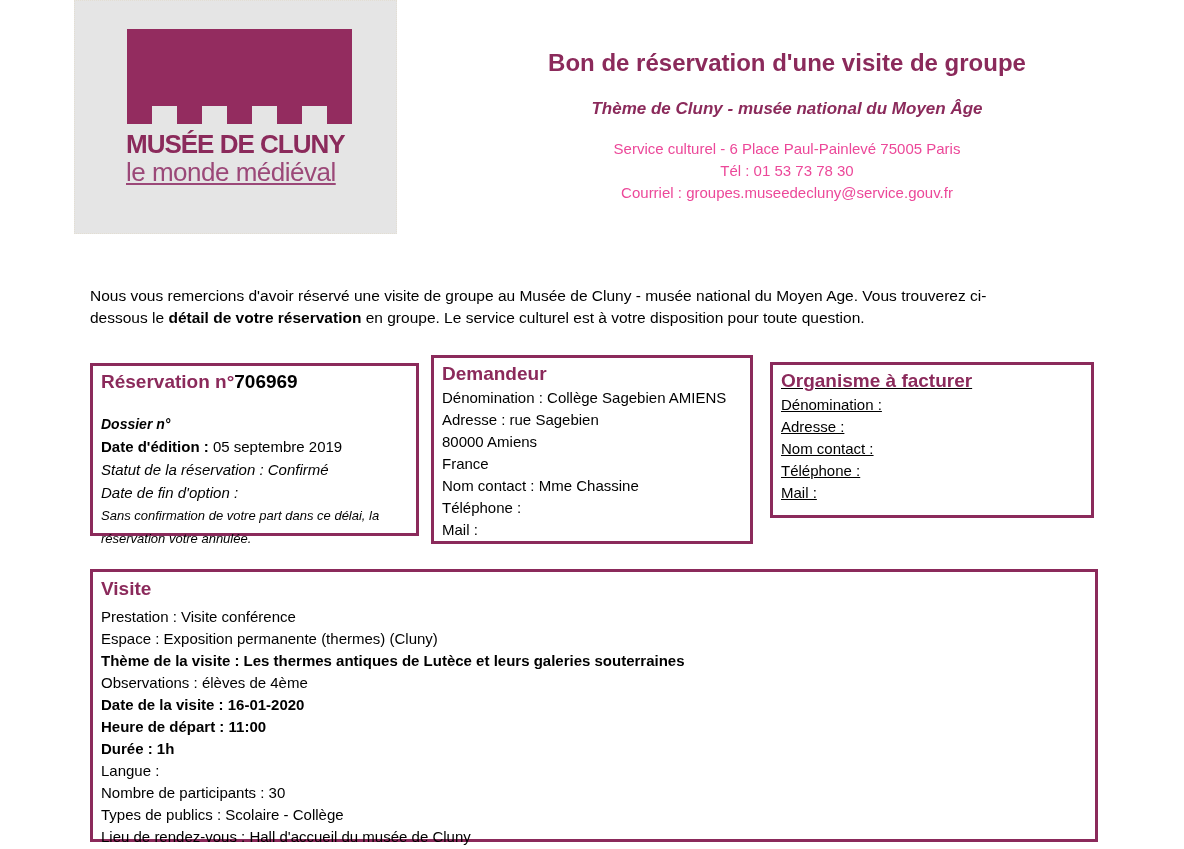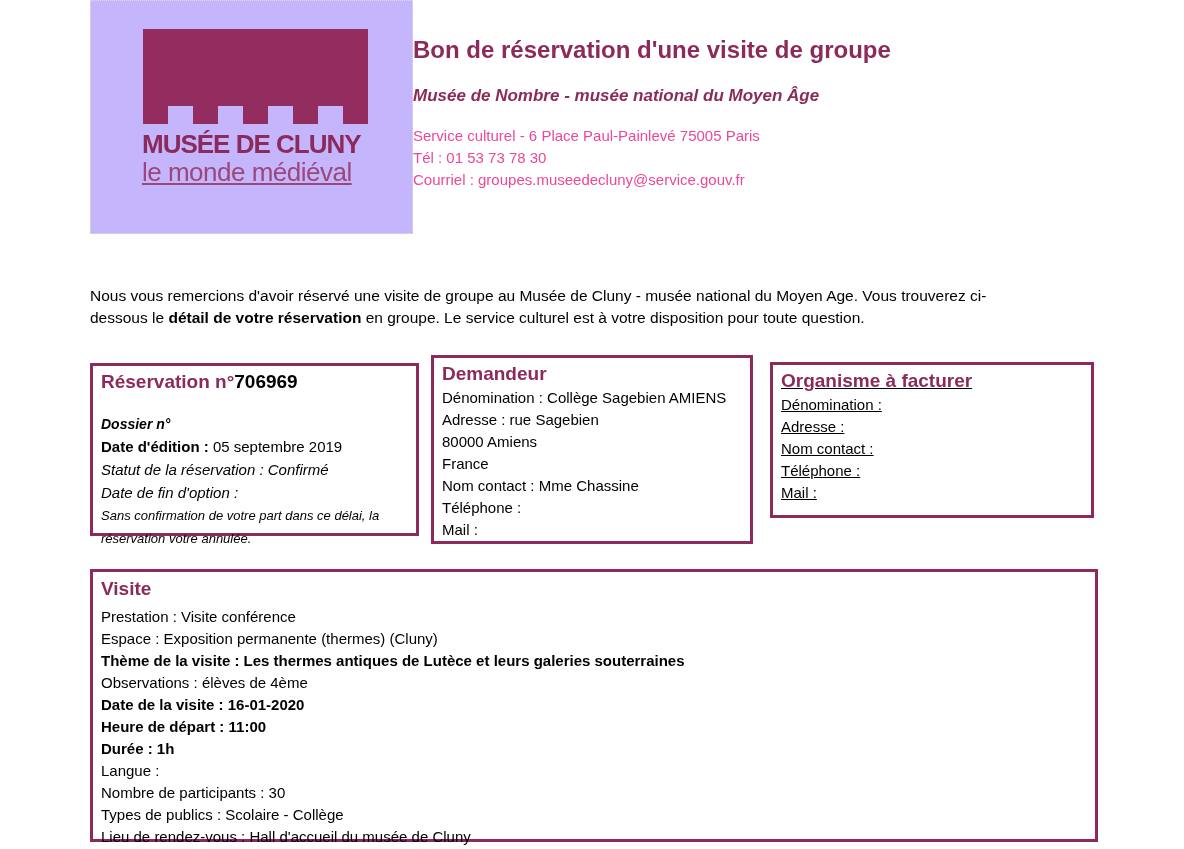--- a/index.html
+++ b/index.html
@@ -7,39 +7,39 @@
     width:1184px;height:849px;background:#ffffff;overflow:hidden;
     font-family:"Liberation Sans","DejaVu Sans",sans-serif;color:#000;
   }
   .page{position:relative;width:1184px;height:849px;}
   .bold{font-weight:bold;}
   .italic{font-style:italic;}
   .accent{color:#8b2a5b;}
 
   
   .logo-block{
-    position:absolute;left:90px;top:0;width:323px;height:234px;
-    background:#c4b5fd;border:1px dotted #e3ded2;box-sizing:border-box;
+    position:absolute;left:74px;top:0;width:323px;height:234px;
+    background:#e5e5e5;border:1px dotted #e3ded2;box-sizing:border-box;
   }
   .flag{position:absolute;left:52px;top:28px;width:225px;height:95px;}
   .flag-solid{width:225px;height:77px;background:#932c5f;}
   .flag-teeth{display:flex;width:225px;height:18px;}
   .flag-teeth span{flex:1;}
   .flag-teeth span.t{background:#932c5f;}
   .logo-line1{
     position:absolute;left:51px;top:128px;width:240px;
     font-size:26px;font-weight:bold;color:#8b2a5b;letter-spacing:-1px;white-space:nowrap;
   }
   .logo-line2{
     position:absolute;left:51px;top:156px;width:240px;
     font-size:26px;font-weight:400;color:#9b4878;letter-spacing:-0.5px;white-space:nowrap;text-decoration:underline;
   }
 
   
-  .header-block{position:absolute;left:413px;top:36px;width:748px;}
+  .header-block{position:absolute;left:413px;top:49px;width:748px;text-align:center;}
   .doc-title{font-size:24px;font-weight:bold;color:#8b2a5b;margin:0;}
   .doc-subtitle{font-size:17px;font-weight:bold;font-style:italic;color:#8b2a5b;margin:22px 0 0 0;}
   .contact{margin-top:19px;font-size:15px;line-height:22px;color:#ec4899;}
 
   
   .intro{
     position:absolute;left:90px;top:285px;width:1020px;
     font-size:15.5px;line-height:22px;margin:0;
   }
 
@@ -81,21 +81,21 @@
           <span></span>
           <span class="t"></span>
       </div>
     </div>
     <div class="logo-line1">MUSÉE DE CLUNY</div>
     <div class="logo-line2">le monde médiéval</div>
   </div>
 
   <div class="header-block">
     <h1 class="doc-title">Bon de réservation d'une visite de groupe</h1>
-    <h2 class="doc-subtitle">Musée de Nombre - musée national du Moyen Âge</h2>
+    <h2 class="doc-subtitle">Thème de Cluny - musée national du Moyen Âge</h2>
     <div class="contact">
       <div>Service culturel  - 6 Place Paul-Painlevé 75005 Paris</div>
       <div>Tél : 01 53 73 78 30</div>
       <div>Courriel : groupes.museedecluny@service.gouv.fr</div>
     </div>
   </div>
 
   <p class="intro">
     <span>Nous vous remercions d'avoir réservé une visite de groupe au Musée de Cluny - musée national du Moyen Age. Vous trouverez ci-</span><br>
     <span>dessous le </span><span class="bold">détail de votre réservation</span><span> en groupe. Le service culturel est à votre disposition pour toute question.</span>

